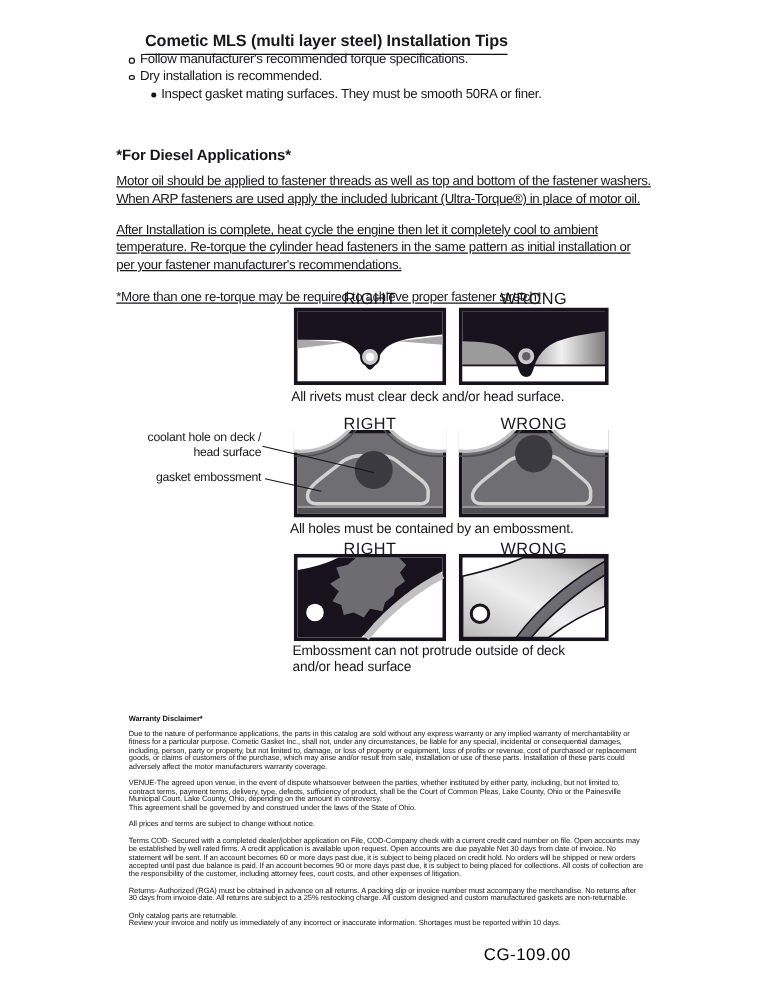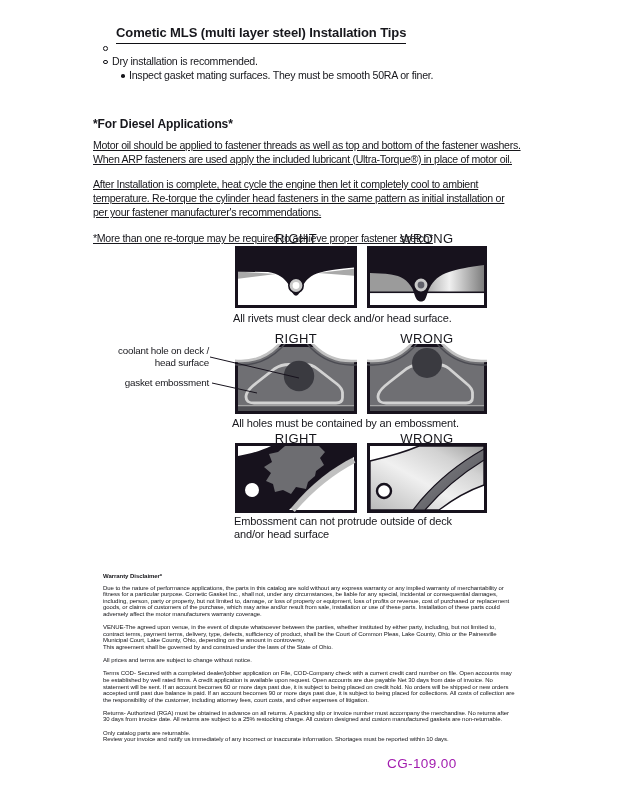--- a/index.html
+++ b/index.html
@@ -39,32 +39,33 @@
   .leaders{position:absolute;left:205px;top:348px;pointer-events:none;}
 
   
   .legal{position:absolute;left:103px;top:573px;width:413px;font-size:6px;line-height:6.6px;
          letter-spacing:-0.05px;color:#141418;}
   .legal .lheading{font-weight:bold;margin:0 0 5px 0;}
   .legal p{margin:0 0 6.6px 0;}
   .legal p.tight{margin-bottom:0;}
 
   
-  .code{position:absolute;left:387px;top:756px;font-size:13.5px;letter-spacing:0.4px;color:#a21caf;}
+  .code{position:absolute;left:387px;top:756px;font-size:13.5px;letter-spacing:0.4px;color:#000000;}
 </style>
 </head>
 <body>
 
 <div class="page">
 
   <div class="title">Cometic MLS (multi layer steel) Installation Tips</div>
 
   <div class="tips">
     <div class="tip">
       <span class="oc"></span>
+      <span>Follow manufacturer's recommended torque specifications.</span>
     </div>
     <div class="tip">
       <span class="oc"></span>
       <span>Dry installation is recommended.</span>
     </div>
     <div class="tip sub">
       <span class="dot"></span>
       <span>Inspect gasket mating surfaces.  They must be smooth 50RA or finer.</span>
     </div>
   </div>

